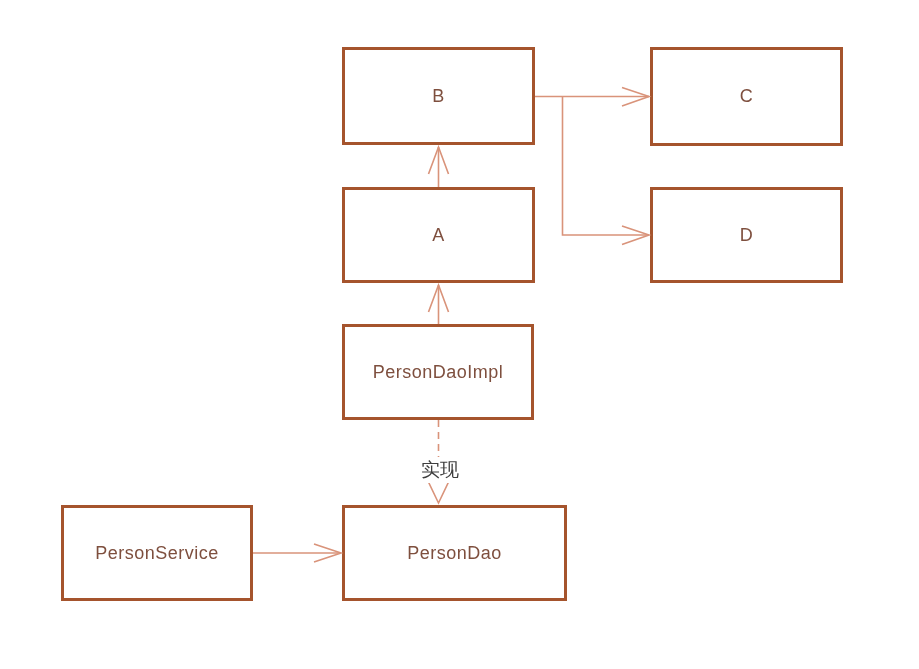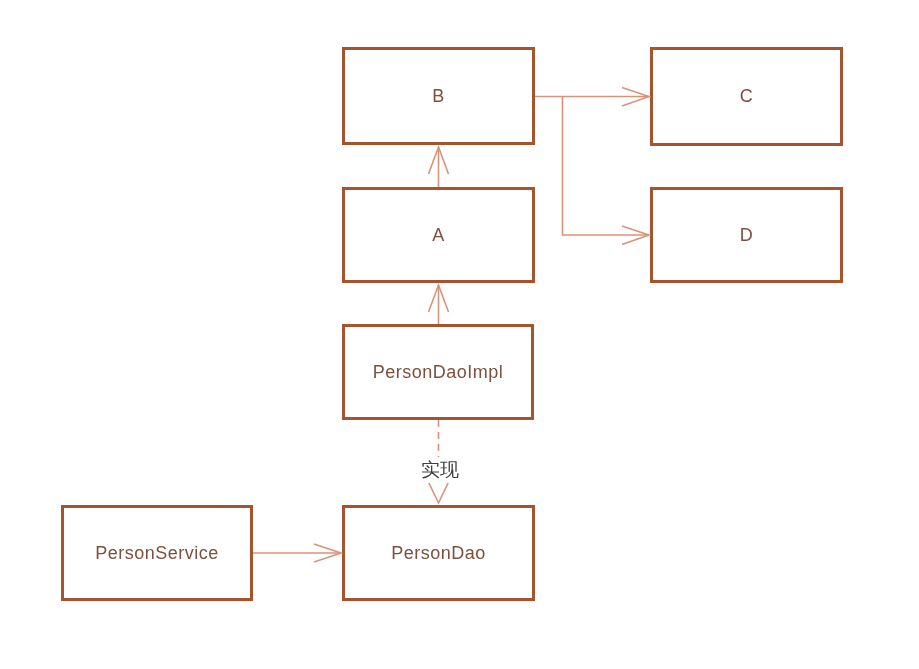--- a/index.html
+++ b/index.html
@@ -85,21 +85,21 @@
   </div>
 
   <div class="node" style="left:342px;top:324px;width:192px;height:96px">
     <span class="node-label">PersonDaoImpl</span>
   </div>
 
   <div class="node" style="left:61px;top:505px;width:192px;height:96px">
     <span class="node-label">PersonService</span>
   </div>
 
-  <div class="node" style="left:342px;top:505px;width:193px;height:96px">
+  <div class="node" style="left:342px;top:505px;width:225px;height:96px">
     <span class="node-label">PersonDao</span>
   </div>
 
   <svg class="edges" viewBox="0 0 919 669">
 
     <g>
       <path d="M438.5 187 L438.5 147"></path>
       <path d="M428.5 174 L438.5 147 L448.5 174"></path>
     </g>
 

